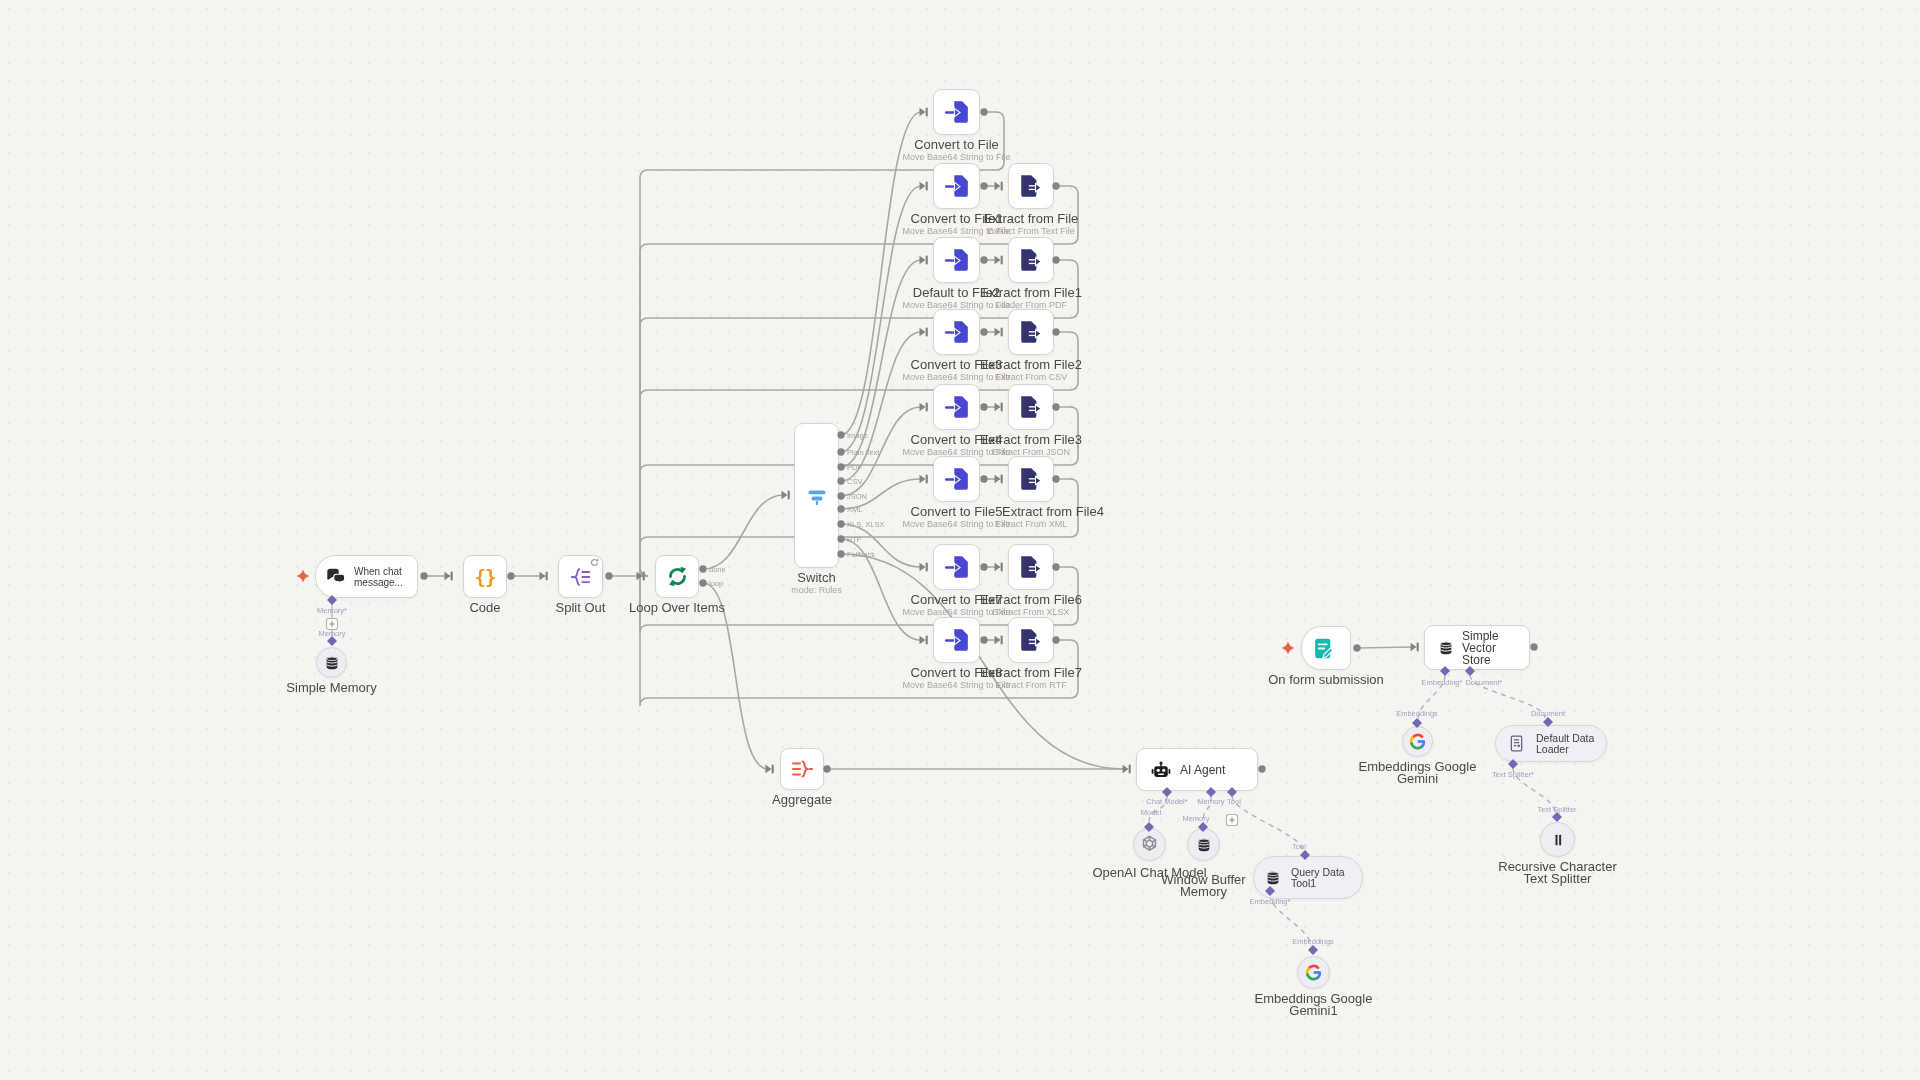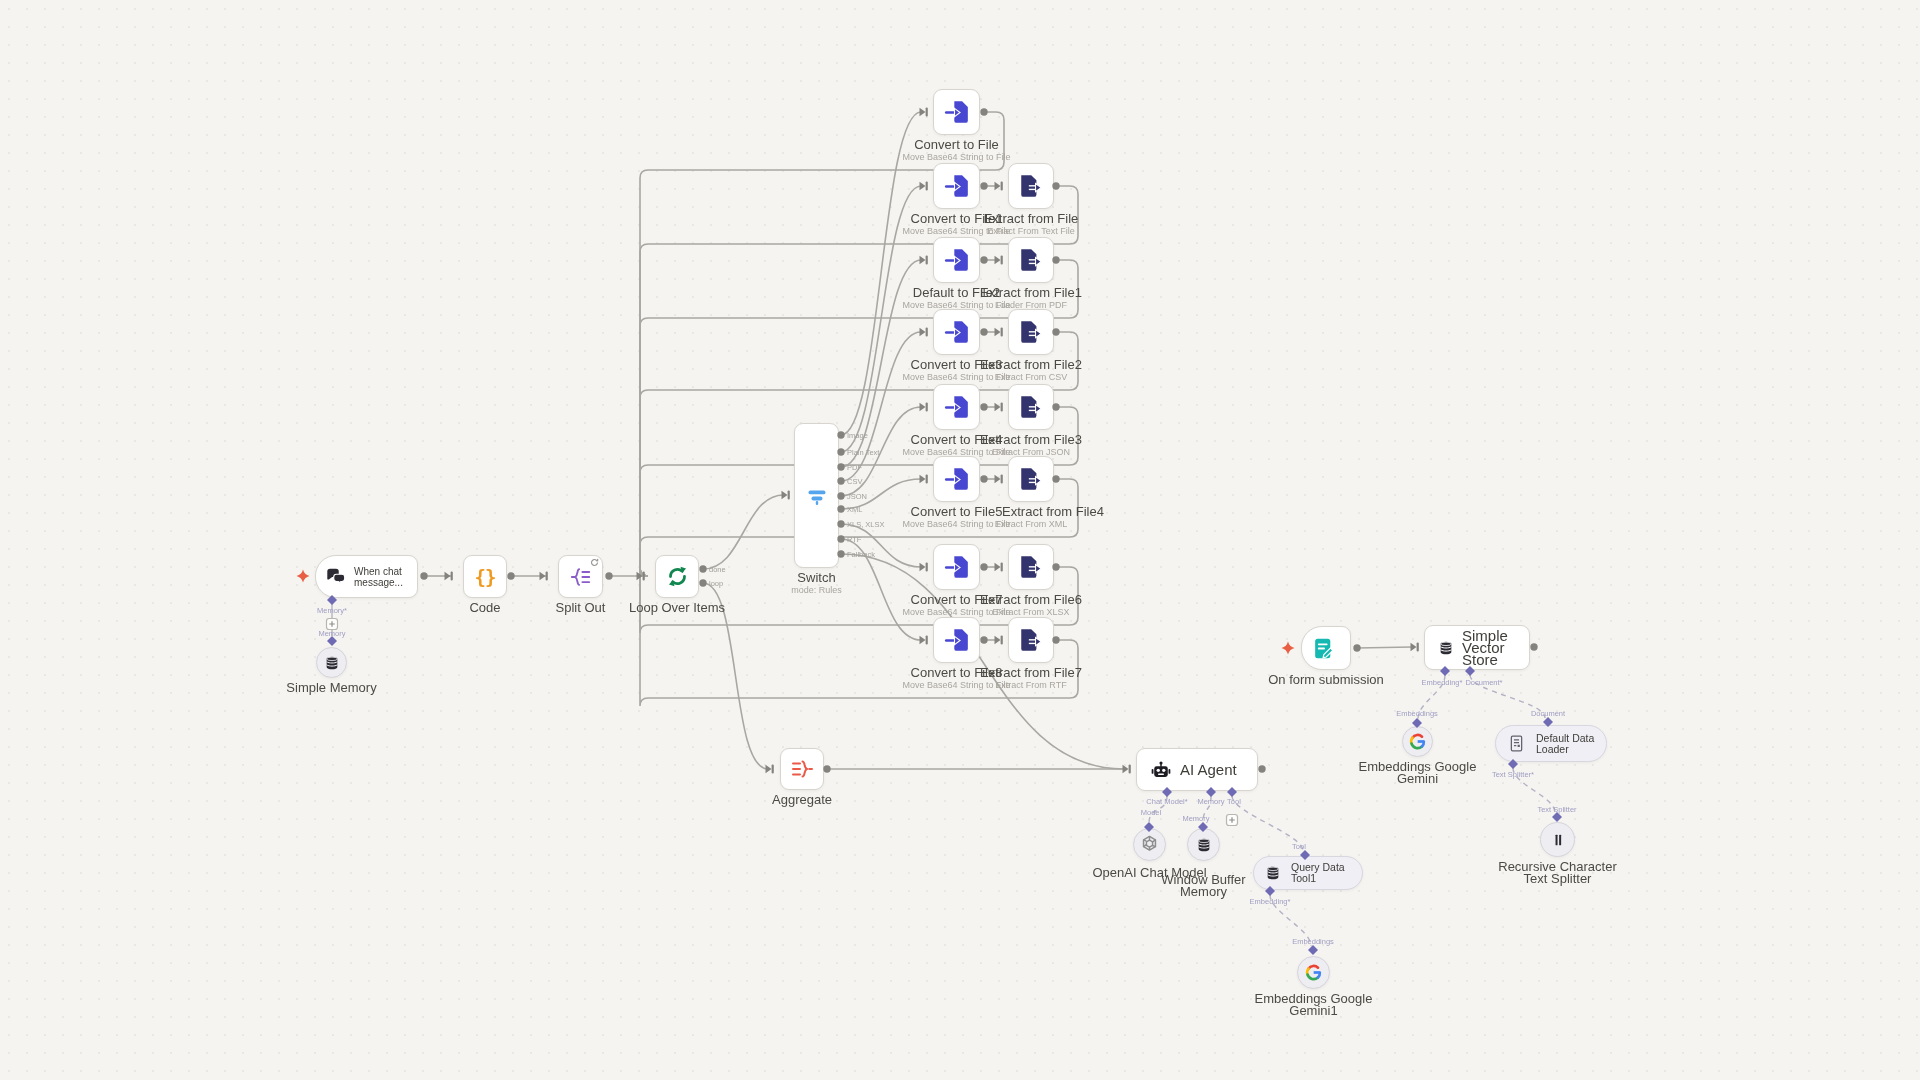--- a/index.html
+++ b/index.html
@@ -10,21 +10,21 @@
     background-size:18px 18px;}
   svg.layer{position:absolute;left:0;top:0;pointer-events:none;}
   #nodes,#labels{position:absolute;left:0;top:0;width:100%;height:100%;}
   .node{position:absolute;background:#fff;border:1.5px solid #d8d5cf;border-radius:9px;
     box-shadow:0 1px 3px rgba(60,55,48,.06);display:flex;align-items:center;justify-content:center;box-sizing:border-box;}
   .node.trigger{border-radius:21px 9px 9px 21px;justify-content:flex-start;padding-left:9px;gap:7px;}
   .node.circle{border-radius:50%;background:#eeedf2;border-color:#d6d4dc;}
   .node.pill{border-radius:50px;background:#f0eff5;border-color:#d8d6df;justify-content:flex-start;padding-left:11px;gap:10px;}
   .node.wide{justify-content:flex-start;padding-left:13px;gap:8px;}
   .inside{font-size:10px;line-height:11px;color:#3e3d38;white-space:pre-line;text-align:left;}
-  .wide .inside{font-size:15px;line-height:12px;}
+  .wide .inside{font-size:12px;line-height:12px;}
   .pill .inside{font-size:10.5px;}
   .ic{display:flex;align-items:center;justify-content:center;}
   .corner{position:absolute;top:2px;right:3px;line-height:0;}
   .nlabel{position:absolute;transform:translateX(-50%);text-align:center;font-size:13px;line-height:12px;
     color:#4b4a43;white-space:pre-line;}
   .nsub{position:absolute;transform:translateX(-50%);text-align:center;font-size:9px;color:#a9a69e;white-space:nowrap;}
 </style>
 </head>
 <body>
 
@@ -365,21 +365,21 @@
       </div>
       <div class="node circle" style="left: 1187px; top: 828px; width: 33px; height: 33px;">
         <span class="ic">
           <svg width="16" height="16" viewBox="0 0 24 24">
     <path fill="#2c2b33" d="M4 5.8C4 3.9 7.6 2.6 12 2.6s8 1.3 8 3.2v12.4c0 1.9-3.6 3.2-8 3.2s-8-1.3-8-3.2V5.8z"></path>
     <path stroke="#eeedf2" stroke-width="1.5" fill="none" d="M4 10.2c1.8 1.3 5.2 1.8 8 1.8s6.2-.5 8-1.8M4 14.8c1.8 1.3 5.2 1.8 8 1.8s6.2-.5 8-1.8"></path>
     <ellipse cx="12" cy="5.8" rx="8" ry="2.6" fill="#2c2b33" stroke="#eeedf2" stroke-width="1.2"></ellipse>
           </svg>
         </span>
       </div>
-      <div class="node pill" style="left: 1253px; top: 856px; width: 110px; height: 34px;">
+      <div class="node pill" style="left: 1253px; top: 856px; width: 110px; height: 43px;">
         <span class="ic">
           <svg width="16" height="16" viewBox="0 0 24 24">
     <path fill="#2c2b33" d="M4 5.8C4 3.9 7.6 2.6 12 2.6s8 1.3 8 3.2v12.4c0 1.9-3.6 3.2-8 3.2s-8-1.3-8-3.2V5.8z"></path>
     <path stroke="#f0eff5" stroke-width="1.5" fill="none" d="M4 10.2c1.8 1.3 5.2 1.8 8 1.8s6.2-.5 8-1.8M4 14.8c1.8 1.3 5.2 1.8 8 1.8s6.2-.5 8-1.8"></path>
     <ellipse cx="12" cy="5.8" rx="8" ry="2.6" fill="#2c2b33" stroke="#f0eff5" stroke-width="1.2"></ellipse>
           </svg>
         </span>
         <div class="inside">Query Data Tool1</div>
       </div>
       <div class="node circle" style="left: 1297px; top: 956px; width: 33px; height: 33px;">

